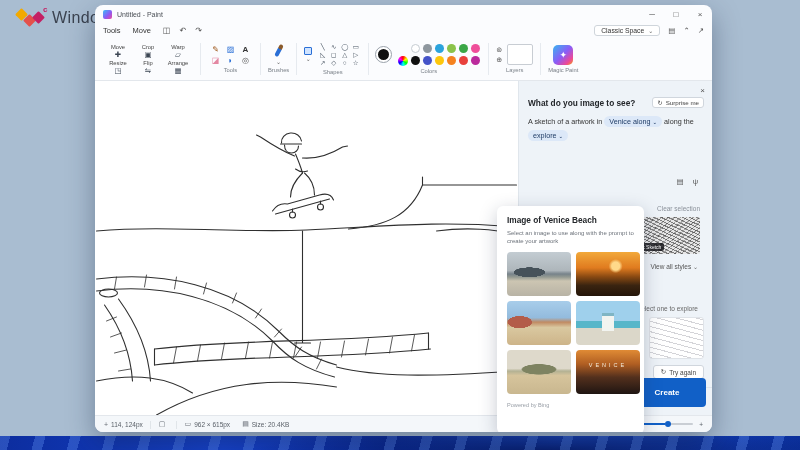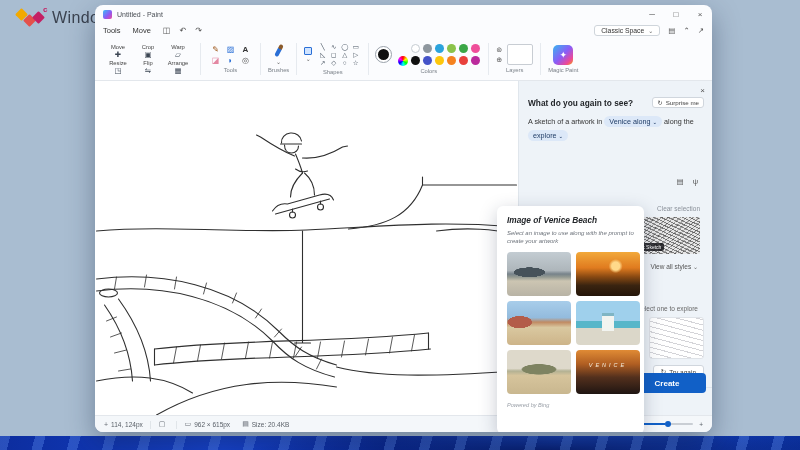--- a/index.html
+++ b/index.html
@@ -101,25 +101,25 @@
                      repeating-linear-gradient(-40deg, rgba(40,40,40,.35) 0 1px, rgba(0,0,0,0) 1px 4px); }
   .style-pill { position:absolute; left:3px; bottom:3px; background:rgba(25,25,28,.85); color:#fff; font-size:5px; padding:1px 3px; border-radius:2px; }
   .view-styles { position:absolute; right:14px; top:182px; font-size:6.5px; color:#555; }
   .explore-hint { position:absolute; right:14px; top:224px; font-size:6.5px; color:#666; }
   .gen-thumbs { position:absolute; left:9px; top:236px; right:8px; display:flex; gap:5px; }
   .gen-thumb { width:56px; height:42px; background:#fff; border:1px solid #dfe3e8; border-radius:3px;
     background-image:repeating-linear-gradient(15deg, rgba(100,100,115,.28) 0 1px, rgba(0,0,0,0) 1px 5px); }
   .report-link { position:absolute; left:9px; top:288px; font-size:6.5px; color:#1160c7; }
   .tryagain-btn { position:absolute; right:8px; top:284px; display:flex; align-items:center; gap:3px; background:#fff; border:1px solid #d0d6dd; border-radius:3px; padding:2px 7px; font-size:6.5px; color:#444; }
   .panel-divider { position:absolute; left:0; right:0; top:306px; height:1px; background:#e0e6ec; }
-  .create-btn { position:absolute; right:6px; bottom:22px; width:78px; height:20px; background:#1160c7; color:#fff; font-size:8px; font-weight:bold; border-radius:4px; display:flex; align-items:center; justify-content:center; }
+  .create-btn { position:absolute; right:6px; bottom:8px; width:78px; height:29px; background:#1160c7; color:#fff; font-size:8px; font-weight:bold; border-radius:4px; display:flex; align-items:center; justify-content:center; }
 
   
   .popup { position:absolute; left:402px; top:125px; width:147px; height:228px; background:#fff; border-radius:6px;
-    box-shadow:0 5px 18px rgba(30,45,70,.25); padding:9px 10px; z-index:6;font-style:italic; }
+    box-shadow:0 5px 18px rgba(30,45,70,.25); padding:9px 10px; z-index:6; }
   .popup-title { font-size:8.3px; font-weight:bold; color:#23262a; }
   .popup-sub { font-size:6px; color:#6d737b; line-height:8px; margin-top:4px; }
   .photo-grid { display:grid; grid-template-columns:repeat(2,64px); grid-gap:5px; margin-top:7px; }
   .photo { width:64px; height:44px; border-radius:4px; overflow:hidden; position:relative; }
   .p1 { background:radial-gradient(ellipse 26px 8px at 35% 46%, #46525a 0 60%, rgba(0,0,0,0) 61%),
         linear-gradient(180deg,#c3ccd2 0%,#aeb6bb 42%,#77838a 50%,#949a92 57%,#ccc5b2 66%,#b8b3a5 100%); }
   .p2 { background:radial-gradient(circle 10px at 62% 32%, #ffd98a 0 40%, rgba(0,0,0,0) 70%),
         linear-gradient(180deg,#f2a93b 0%,#e07b1f 36%,#8a4a12 56%,#3a2410 76%,#241509 100%); }
   .p3 { background:radial-gradient(ellipse 20px 10px at 20% 48%, #b35c49 0 60%, rgba(0,0,0,0) 61%),
         linear-gradient(180deg,#a8cdea 0%,#93bbdd 38%,#c08a62 48%,#d9c8a0 60%,#cdb489 100%); }
@@ -355,21 +355,21 @@
             <path d="M60 334 C120 300 180 296 240 306"></path>
             <path d="M0 300 C40 292 70 296 96 312"></path>
           </g>
         </svg>
       </div>
 
       <div class="panel">
         <span class="panel-close">×</span>
 
         <div class="panel-head">
-          <span class="panel-title">What do you again to see?</span>
+          <span class="panel-title">What do you image to see?</span>
           <span class="surprise-btn">
             <span>↻</span>
             <span>Surprise me</span>
           </span>
         </div>
 
         <div class="prompt">
           <span>A sketch of a artwork in</span>
           <span class="chip"><span>Venice along</span> <span class="chev">⌄</span></span>
           <span>along the</span>

